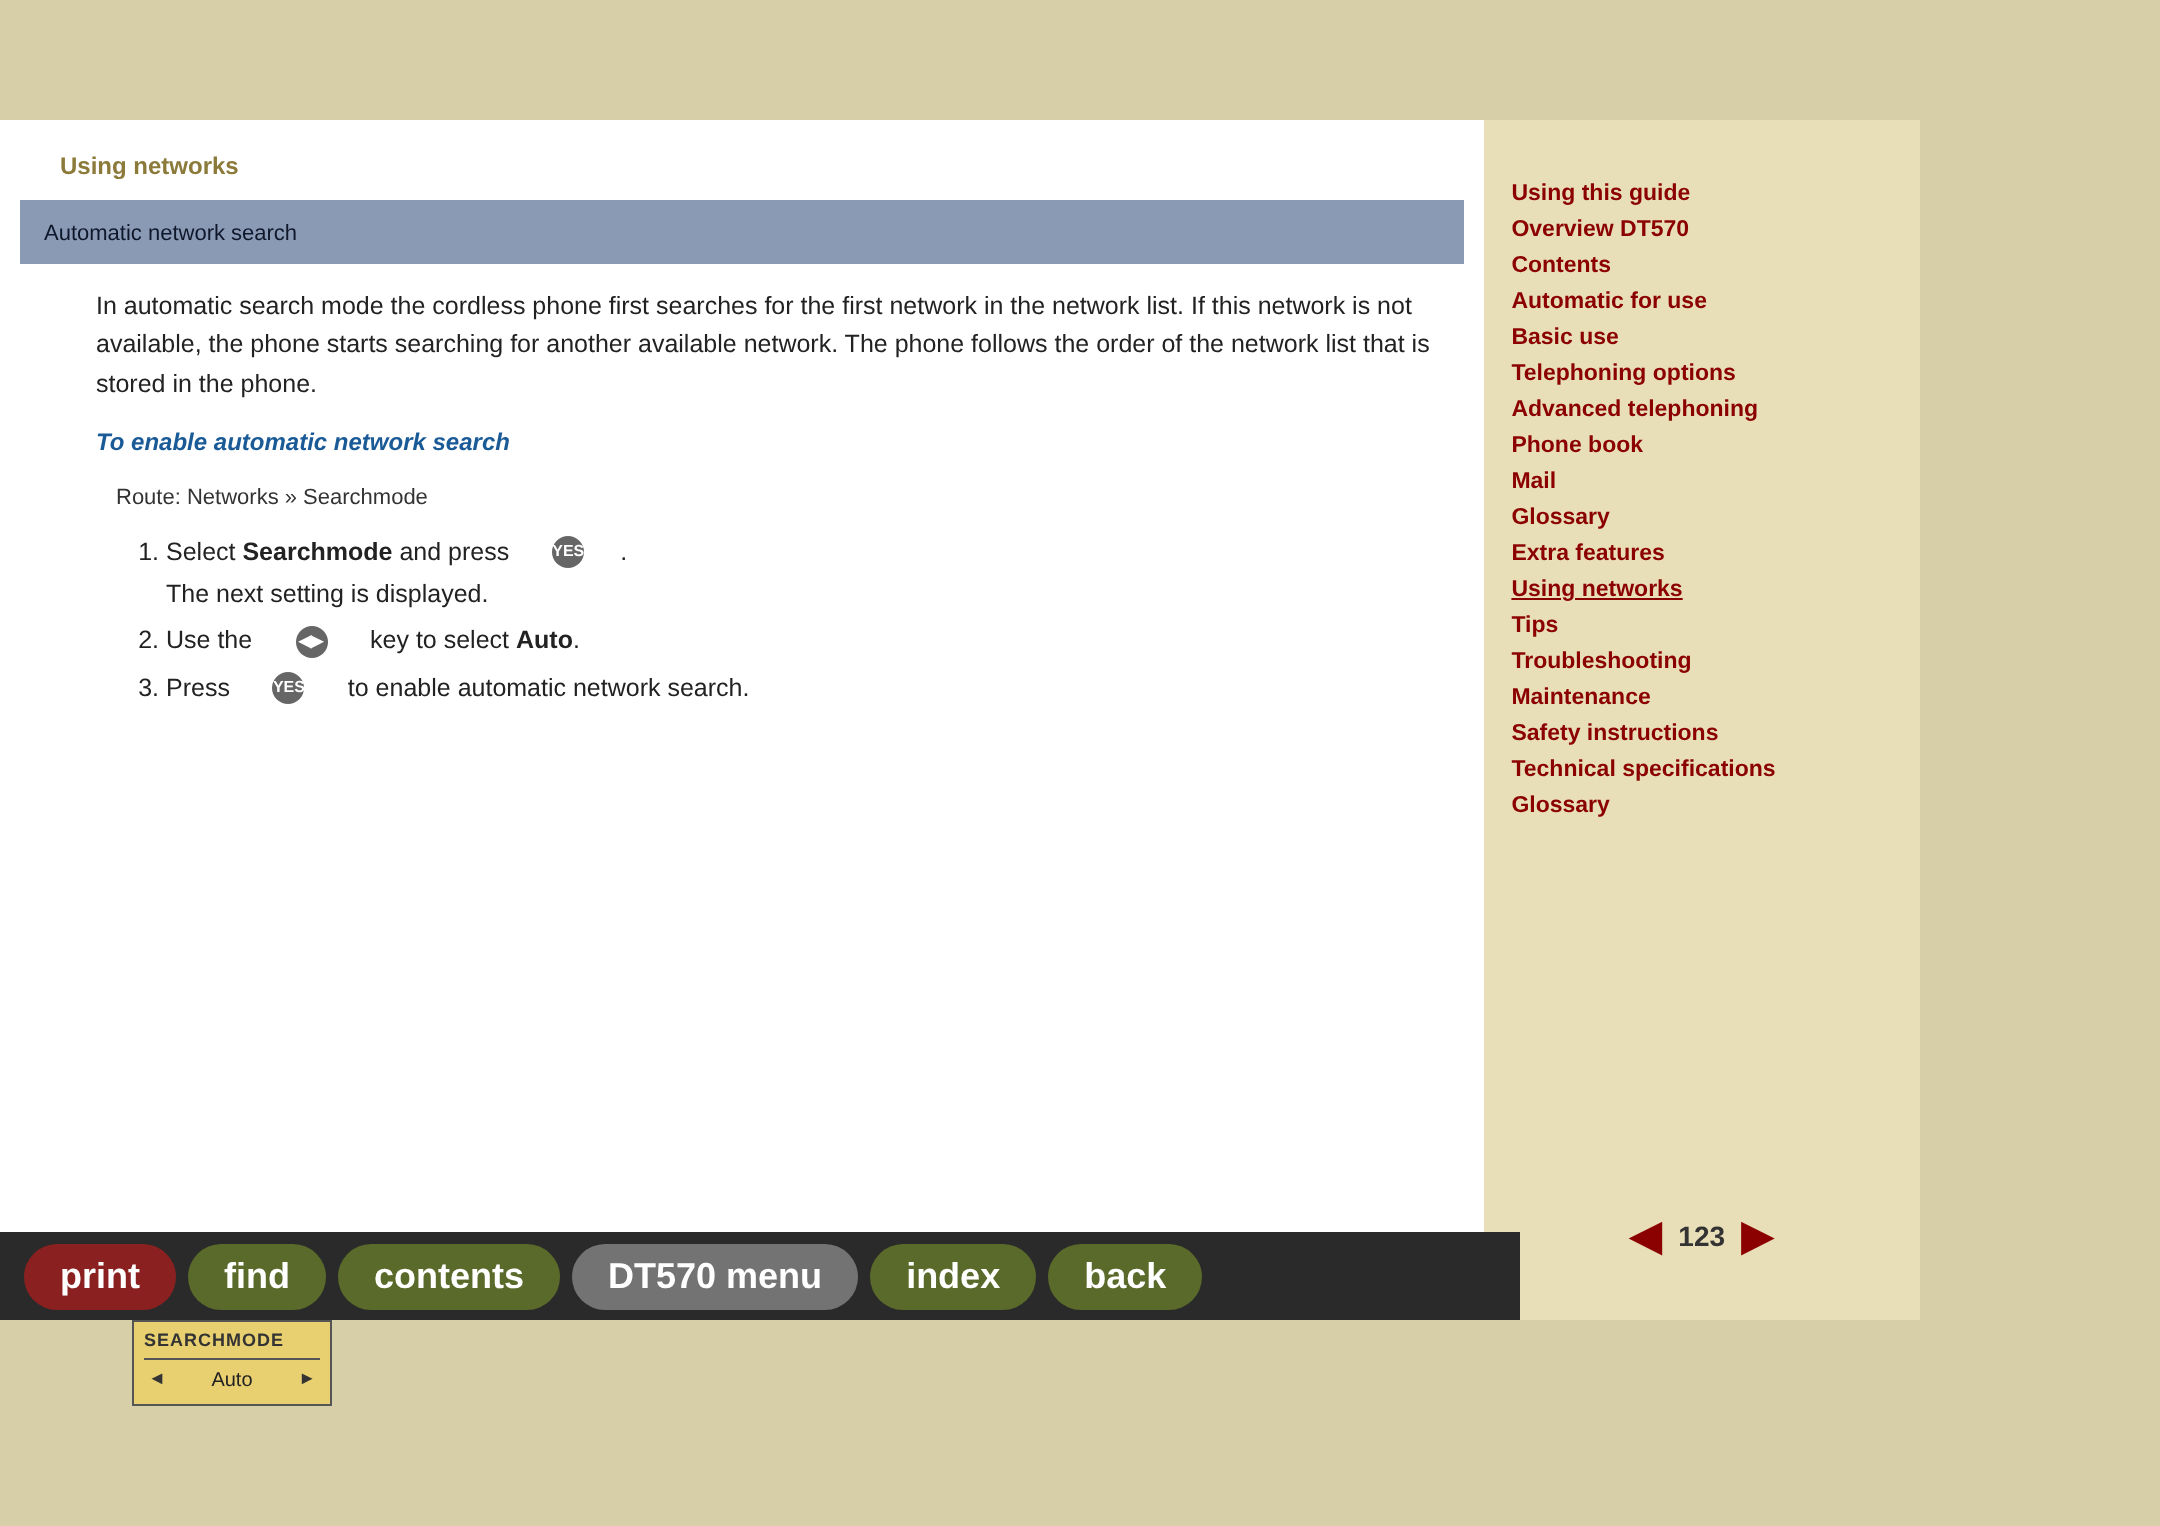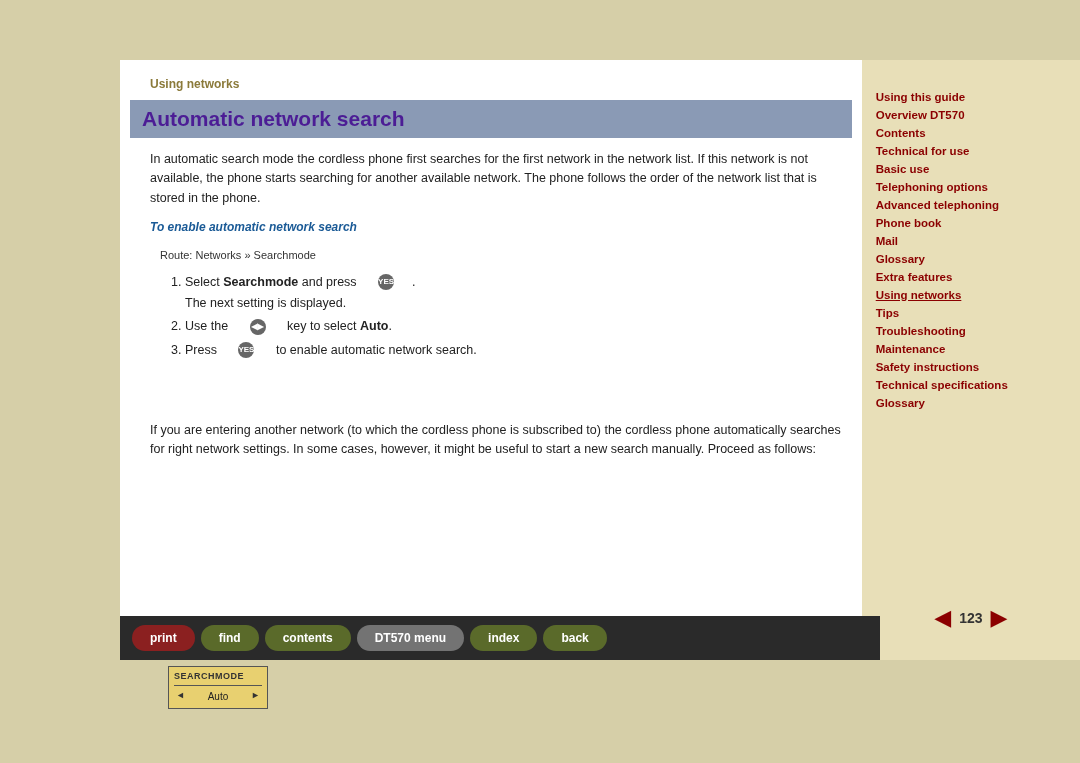--- a/index.html
+++ b/index.html
@@ -10,21 +10,21 @@
       font-family: Arial, sans-serif;
       overflow: hidden;
     }
 
     .main-container {
       display: flex;
       width: 1080px;
       height: 763px;
       background: #d6cfa8;
       align-items: flex-start;
-      justify-content: flex-end;
+      justify-content: flex-start;
       padding-top: 60px;
     }
 
     .content-area {
       width: 760px;
       min-height: 560px;
       background: #ffffff;
       position: relative;
       display: flex;
       flex-direction: column;
@@ -40,27 +40,27 @@
       color: #8b7a3a;
     }
 
     .section-title-bar {
       background: #8a9ab5;
       padding: 7px 12px;
       margin: 4px 10px 0 10px;
     }
 
     .section-title-text {
-      font-size: 21px;
-      font-weight: bold;
-      color: #4c1d95;
+      font-size: 11px;
+      font-weight: normal;
+      color: #0f172a;
     }
 
     .body-text-area {
-      padding: 12px 20px 10px 30px;
+      padding: 12px 20px 10px 48px;
       font-size: 12.5px;
       color: #222222;
       line-height: 1.55;
     }
 
     .body-text-area p {
       margin-bottom: 10px;
     }
 
     .sub-heading {
@@ -162,21 +162,21 @@
       align-items: center;
       justify-content: flex-start;
       gap: 6px;
       padding: 0 12px;
     }
 
     .toolbar-btn {
       border: none;
       border-radius: 18px;
       padding: 6px 18px;
-      font-size: 12px;
+      font-size: 18px;
       font-weight: bold;
       color: white;
       cursor: pointer;
     }
 
     .btn-print { background: #8b2020; }
     .btn-find { background: #5a6a2a; }
     .btn-contents { background: #5a6a2a; }
     .btn-dt570 { background: #737373; }
     .btn-index { background: #5a6a2a; }
@@ -285,39 +285,38 @@
             <div class="screen-mockup">
               <div class="screen-label">SEARCHMODE</div>
               <div class="screen-value-row">
                 <span class="arrow-left">◄</span>
                 <span>Auto</span>
                 <span class="arrow-right">►</span>
               </div>
             </div>
           </div>
 
-          <p>If you are entering another network (to which the cordless phone is subscribed to) the cordless phone automatically searches for right network settings. In some cases, however, it might be useful to start a new search manually. Proceed as follows:</p>
         </div>
 
         <div class="bottom-toolbar">
           <button class="toolbar-btn btn-print">print</button>
           <button class="toolbar-btn btn-find">find</button>
           <button class="toolbar-btn btn-contents">contents</button>
           <button class="toolbar-btn btn-dt570">DT570 menu</button>
           <button class="toolbar-btn btn-index">index</button>
           <button class="toolbar-btn btn-back">back</button>
         </div>
 
       </div>
 
       <div class="sidebar">
         <div class="sidebar-item bold">Using this guide</div>
         <div class="sidebar-item bold">Overview DT570</div>
         <div class="sidebar-item bold">Contents</div>
-        <div class="sidebar-item bold">Technical for use</div>
+        <div class="sidebar-item bold">Automatic for use</div>
         <div class="sidebar-item bold">Basic use</div>
         <div class="sidebar-item bold">Telephoning options</div>
         <div class="sidebar-item bold">Advanced telephoning</div>
         <div class="sidebar-item bold">Phone book</div>
         <div class="sidebar-item bold">Mail</div>
         <div class="sidebar-item bold">Glossary</div>
         <div class="sidebar-item bold">Extra features</div>
         <div class="sidebar-item highlight" style="text-decoration:underline;">Using networks</div>
         <div class="sidebar-item bold">Tips</div>
         <div class="sidebar-item bold">Troubleshooting</div>

